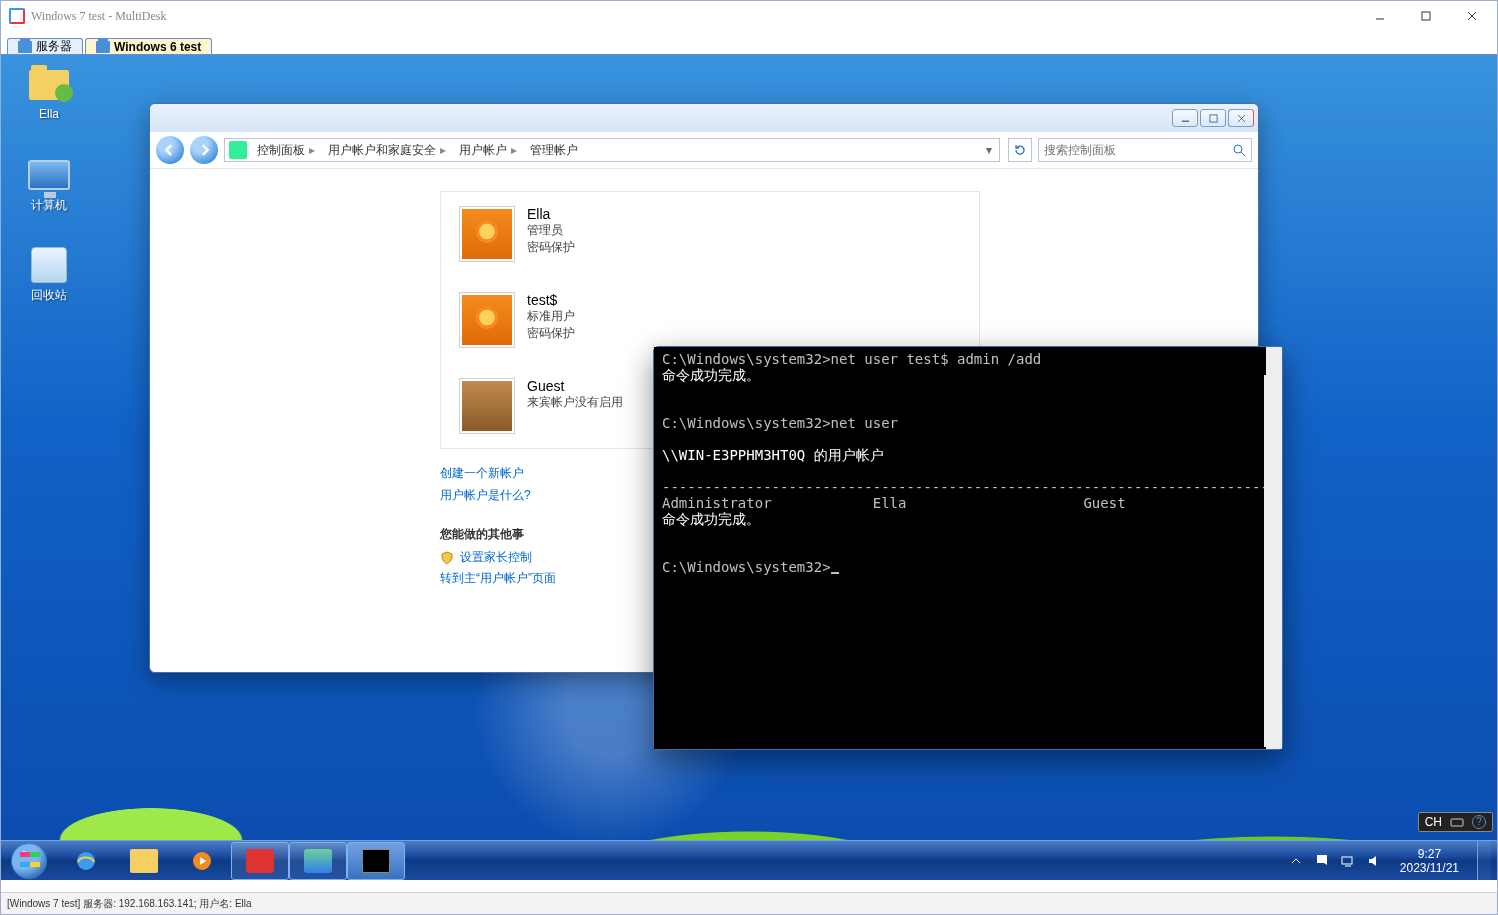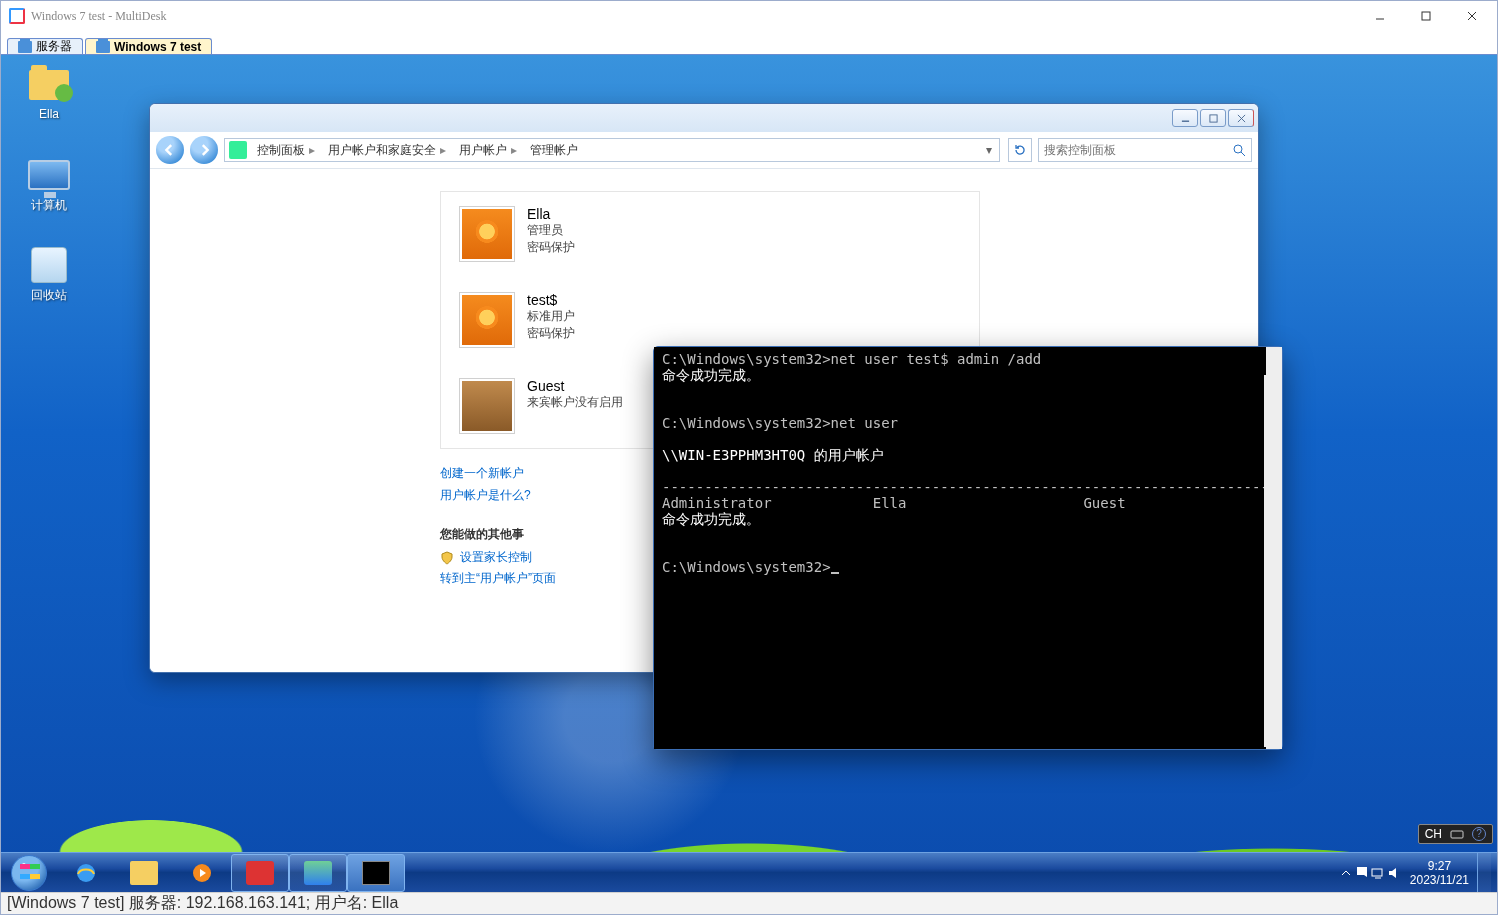--- a/index.html
+++ b/index.html
@@ -116,21 +116,21 @@
     linear-gradient(#3c5 0 50%, transparent 0) right top/10px 10px no-repeat,
     linear-gradient(#3af 0 50%, transparent 0) left bottom/10px 10px no-repeat,
     linear-gradient(#fc3 0 50%, transparent 0) right bottom/10px 10px no-repeat;
 }
 .tb-icons, .tb-apps { display:flex; align-items:center; height:40px; }
 .tb-btn { width: 58px; height: 38px; margin: 1px 0; display:flex; align-items:center; justify-content:center;
   border-radius:3px; }
 .tb-btn.running { border:1px solid #7fb3ef; background: linear-gradient(rgba(255,255,255,.15), rgba(255,255,255,.05));}
 .tb-btn.active { background: linear-gradient(#6ea2e2,#3a72c0); }
 .tb-btn svg, .tb-btn .ico { width: 28px; height: 24px; }
-.tray { margin-left:auto; display:flex; align-items:center; padding:0 6px; color:#fff; }
+.tray { margin-left:auto; display:flex; align-items:center; gap:10px; padding:0 6px; color:#fff; }
 .tray .clock { text-align:center; font-size:12px; line-height:14px; padding:0 8px;}
 .tray svg { width:16px; height:16px; }
 .showdesk { width:14px; height:40px; border-left:1px solid #6ea2e2; background:rgba(255,255,255,.05);}
 
 .lang { position:absolute; right:4px; bottom:48px; background:#222; color:#fff; border:1px solid #888;
   padding:2px 6px; display:flex; gap:8px; align-items:center; border-radius:2px;}
 .lang .q { width:14px; height:14px; border-radius:50%; border:1px solid #68c; color:#68c; text-align:center; font-size:10px; line-height:12px;}
 
 .cp {
   position: absolute; left: 148px; top: 48px; width: 1110px; height: 570px;
@@ -215,21 +215,21 @@
   flex:1; background:#000; color:#c0c0c0; font-family:"NSimSun","SimSun",Consolas,monospace;
   font-size:14px; line-height:16px; padding:4px 6px; white-space:pre; overflow:hidden;
   border-left:2px solid #000; border-right:16px solid #eee;
 }
 .cmd-body .w { color:#fff; }
 .cursor { display:inline-block; width:8px; height:2px; background:#c0c0c0; vertical-align:-2px;}
 .cmd-scroll { position:absolute; right:2px; top:28px; bottom:2px; width:16px; background:#eee;}
 
 .statusbar {
   height: 22px; background:#f3f3f3; border-top:1px solid #d0d0d0;
-  font-size:16px; color:#333; display:flex; align-items:center; padding:0 6px;
+  font-size:10px; color:#333; display:flex; align-items:center; padding:0 6px;margin-top:12px;
 }
 </style>
 </head>
 <body>
 
 <div class="outer">
 
   <div class="outer-titlebar">
     <div class="app-icon"></div>
     <div class="title">Windows 7 test - MultiDesk</div>
@@ -252,21 +252,21 @@
     </div>
   </div>
 
   <div class="md-tabs">
     <div class="md-tab">
       <div class="tab-icon"></div>
       <span>服务器</span>
     </div>
     <div class="md-tab active">
       <div class="tab-icon"></div>
-      <span>Windows 7 test</span>
+      <span>Windows 6 test</span>
     </div>
   </div>
 
   <div class="desktop">
     <div class="glow"></div>
     <div class="grass"></div>
 
     <div class="di" style="left:10px; top:10px;">
       <div class="glyph">
           <div class="folder">

